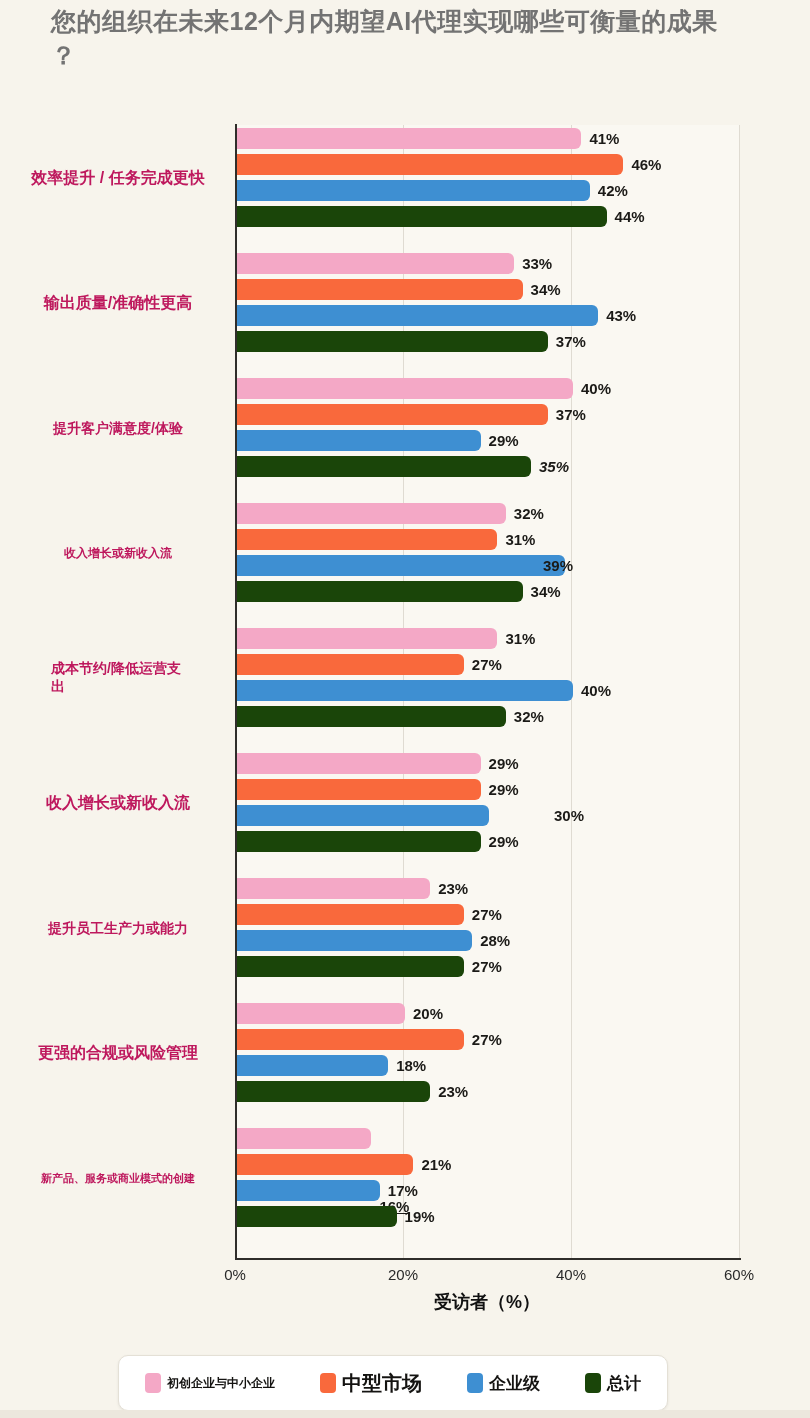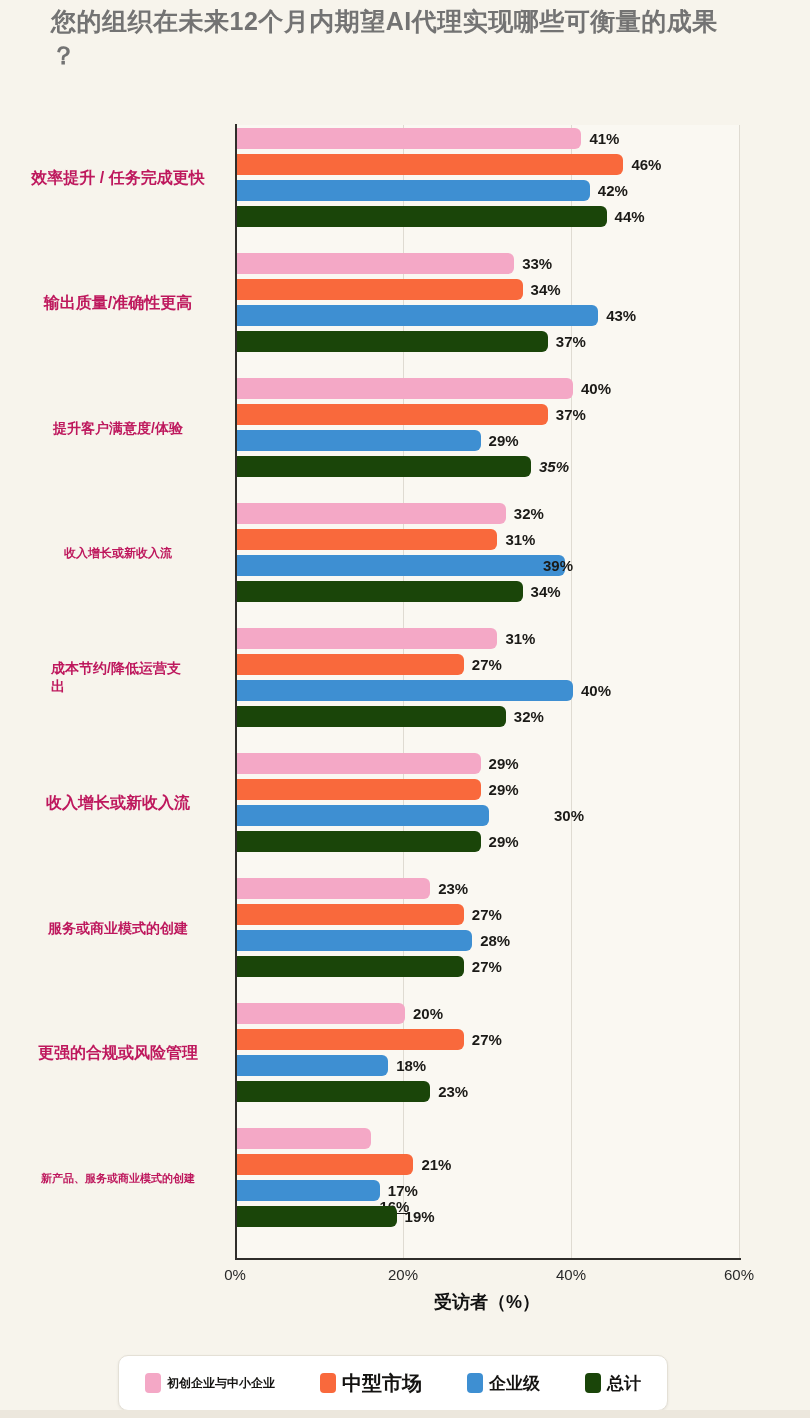--- a/index.html
+++ b/index.html
@@ -145,21 +145,21 @@
       </div>
       <div class="bar" style="left: 237px; top: 753px; width: 243.6px; background: rgb(244, 168, 198);"></div>
       <div class="bar-value" style="left: 488.6px; top: 753px;">29%</div>
       <div class="bar" style="left: 237px; top: 779px; width: 243.6px; background: rgb(249, 105, 60);"></div>
       <div class="bar-value" style="left: 488.6px; top: 779px;">29%</div>
       <div class="bar" style="left: 237px; top: 805px; width: 252px; background: rgb(62, 143, 210);"></div>
       <div class="bar-value" style="left: 518px; top: 805px; margin-left: 36px;">30%</div>
       <div class="bar" style="left: 237px; top: 831px; width: 243.6px; background: rgb(26, 69, 9);"></div>
       <div class="bar-value" style="left: 488.6px; top: 831px;">29%</div>
       <div class="cat-label" style="top: 927.5px; font-size: 14px;">
-        <span>服务或商业模式的创建</span>
+        <span>提升员工生产力或能力</span>
       </div>
       <div class="bar" style="left: 237px; top: 878px; width: 193.2px; background: rgb(244, 168, 198);"></div>
       <div class="bar-value" style="left: 438.2px; top: 878px;">23%</div>
       <div class="bar" style="left: 237px; top: 904px; width: 226.8px; background: rgb(249, 105, 60);"></div>
       <div class="bar-value" style="left: 471.8px; top: 904px;">27%</div>
       <div class="bar" style="left: 237px; top: 930px; width: 235.2px; background: rgb(62, 143, 210);"></div>
       <div class="bar-value" style="left: 480.2px; top: 930px;">28%</div>
       <div class="bar" style="left: 237px; top: 956px; width: 226.8px; background: rgb(26, 69, 9);"></div>
       <div class="bar-value" style="left: 471.8px; top: 956px;">27%</div>
       <div class="cat-label" style="top: 1052.5px; font-size: 16px;">

